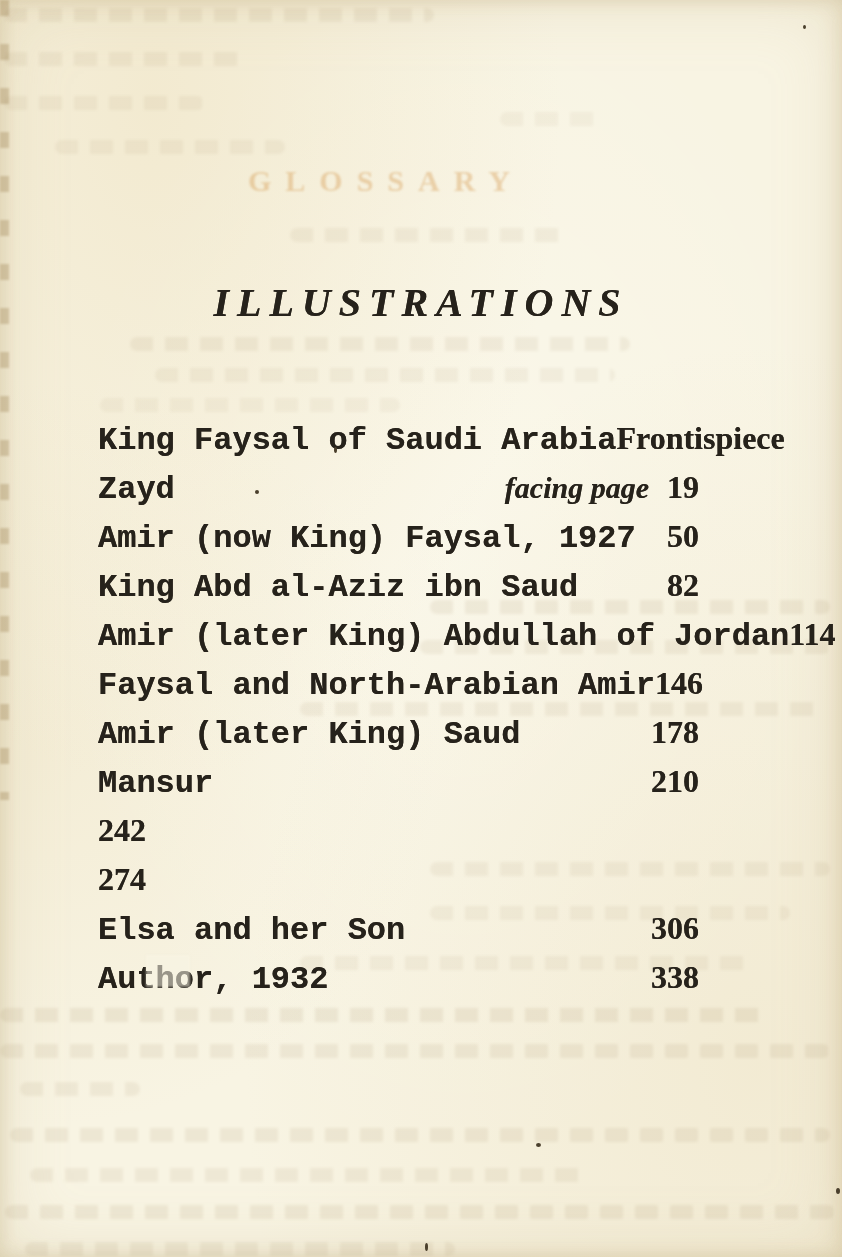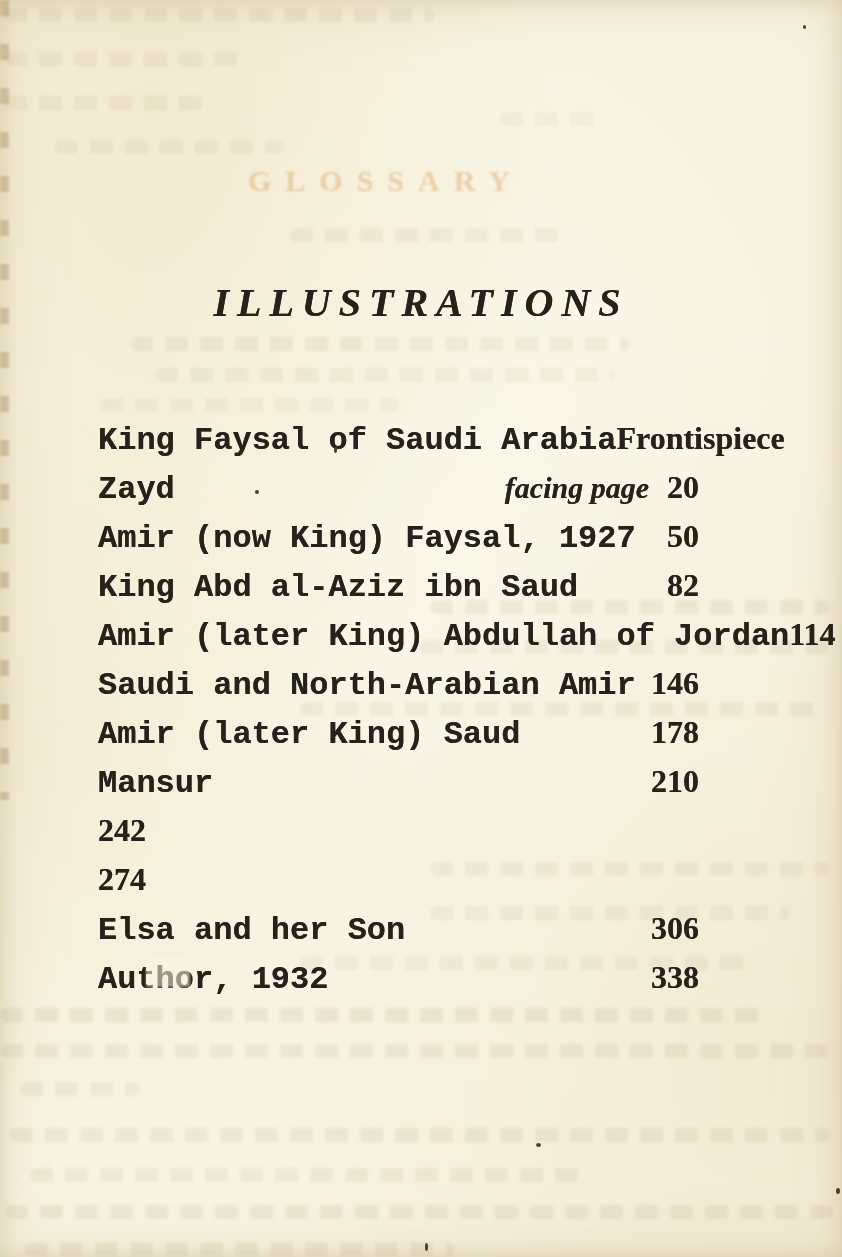--- a/index.html
+++ b/index.html
@@ -100,36 +100,36 @@
 
 <h1 class="doc-title">ILLUSTRATIONS</h1>
 
 <div class="illus-list">
   <div class="entry-row">
     <span class="entry-label">King Faysal of Saudi Arabia</span>
     <span class="entry-page"><span class="facing-prefix"></span><span>Frontispiece</span></span>
   </div>
   <div class="entry-row">
     <span class="entry-label">Zayd</span>
-    <span class="entry-page"><span class="facing-prefix">facing page</span><span>20</span></span>
+    <span class="entry-page"><span class="facing-prefix">facing page</span><span>19</span></span>
   </div>
   <div class="entry-row">
     <span class="entry-label">Amir (now King) Faysal, 1927</span>
     <span class="entry-page"><span class="facing-prefix"></span><span>50</span></span>
   </div>
   <div class="entry-row">
     <span class="entry-label">King Abd al-Aziz ibn Saud</span>
     <span class="entry-page"><span class="facing-prefix"></span><span>82</span></span>
   </div>
   <div class="entry-row">
     <span class="entry-label">Amir (later King) Abdullah of Jordan</span>
     <span class="entry-page"><span class="facing-prefix"></span><span>114</span></span>
   </div>
   <div class="entry-row">
-    <span class="entry-label">Saudi and North-Arabian Amir</span>
+    <span class="entry-label">Faysal and North-Arabian Amir</span>
     <span class="entry-page"><span class="facing-prefix"></span><span>146</span></span>
   </div>
   <div class="entry-row">
     <span class="entry-label">Amir (later King) Saud</span>
     <span class="entry-page"><span class="facing-prefix"></span><span>178</span></span>
   </div>
   <div class="entry-row">
     <span class="entry-label">Mansur</span>
     <span class="entry-page"><span class="facing-prefix"></span><span>210</span></span>
   </div>

